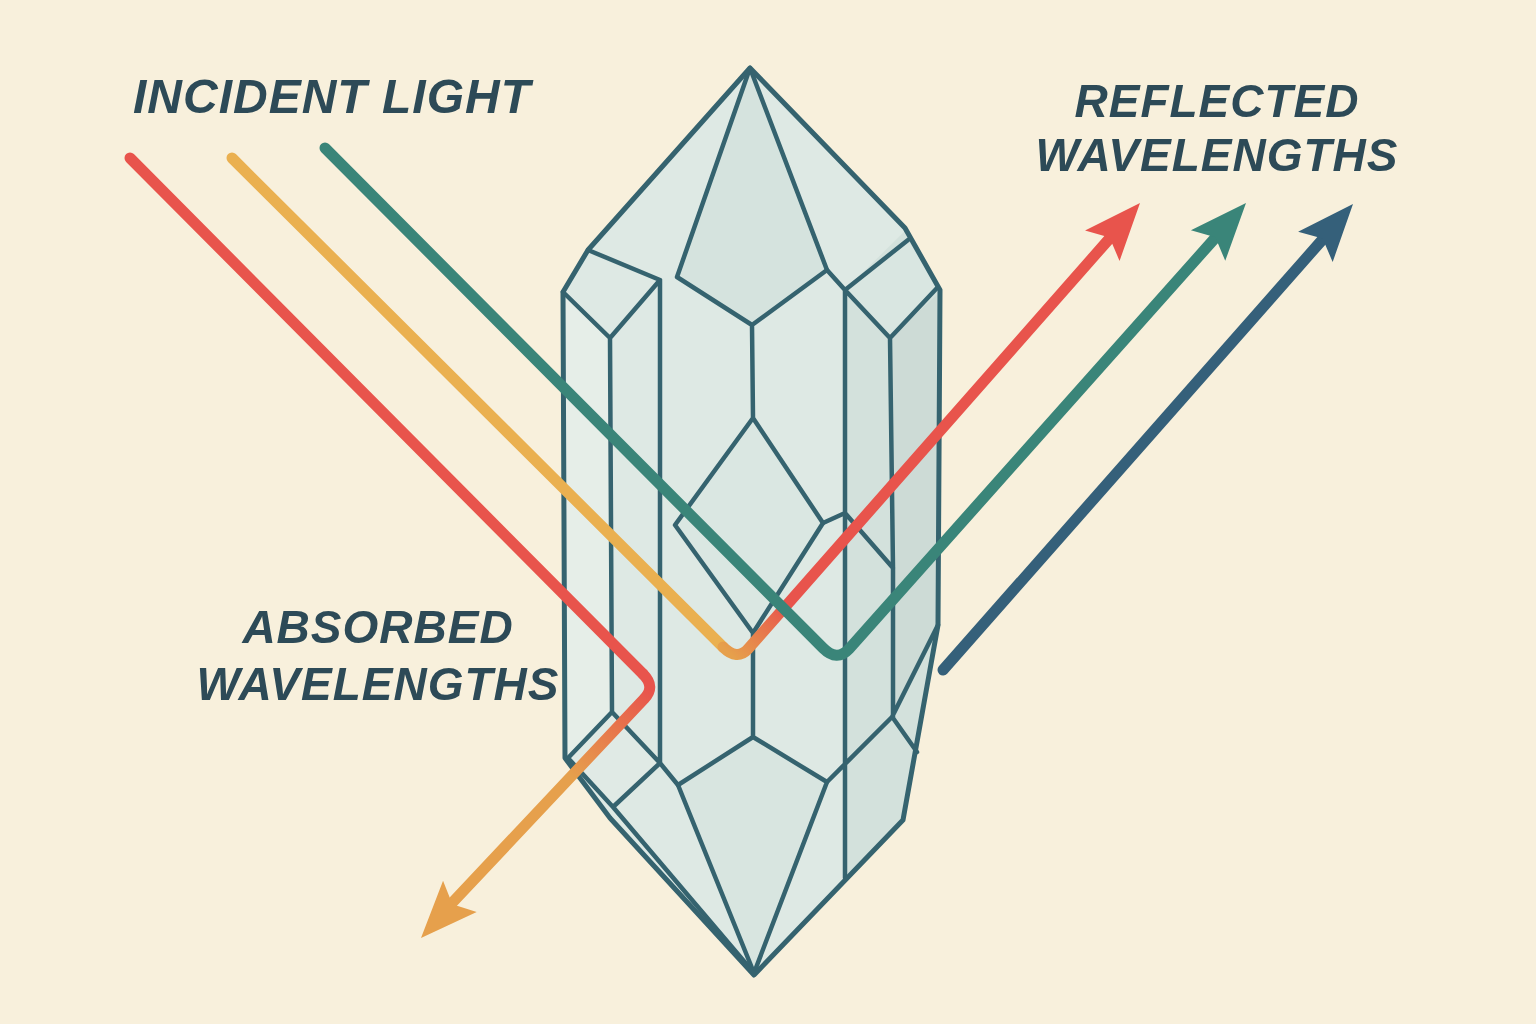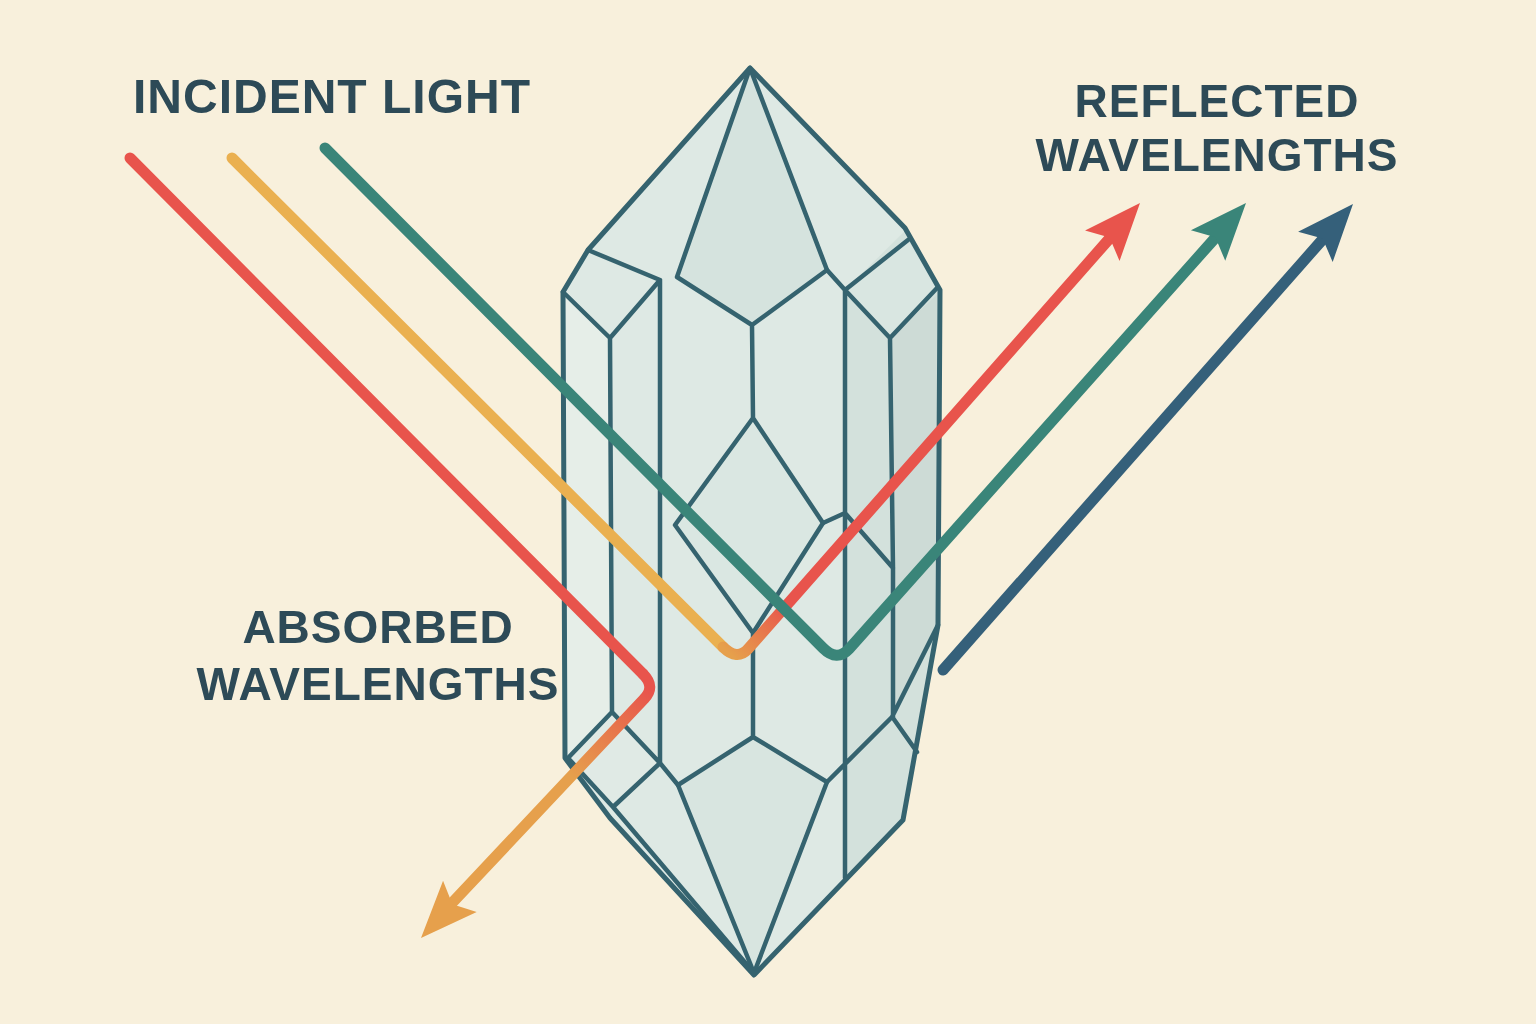--- a/index.html
+++ b/index.html
@@ -7,20 +7,21 @@
     padding: 0;
     background: #f8f0dc;
     width: 1536px;
     height: 1024px;
     overflow: hidden;
   }
   #stage {
     position: relative;
     width: 1296px;
     height: 1024px;
+    font-style: italic;
   }
   svg { display: block; }
   text {
     font-family: "Liberation Sans", "DejaVu Sans", sans-serif;
     font-weight: bold;
     letter-spacing: 1px;
   }
 </style>
 </head>
 <body>

